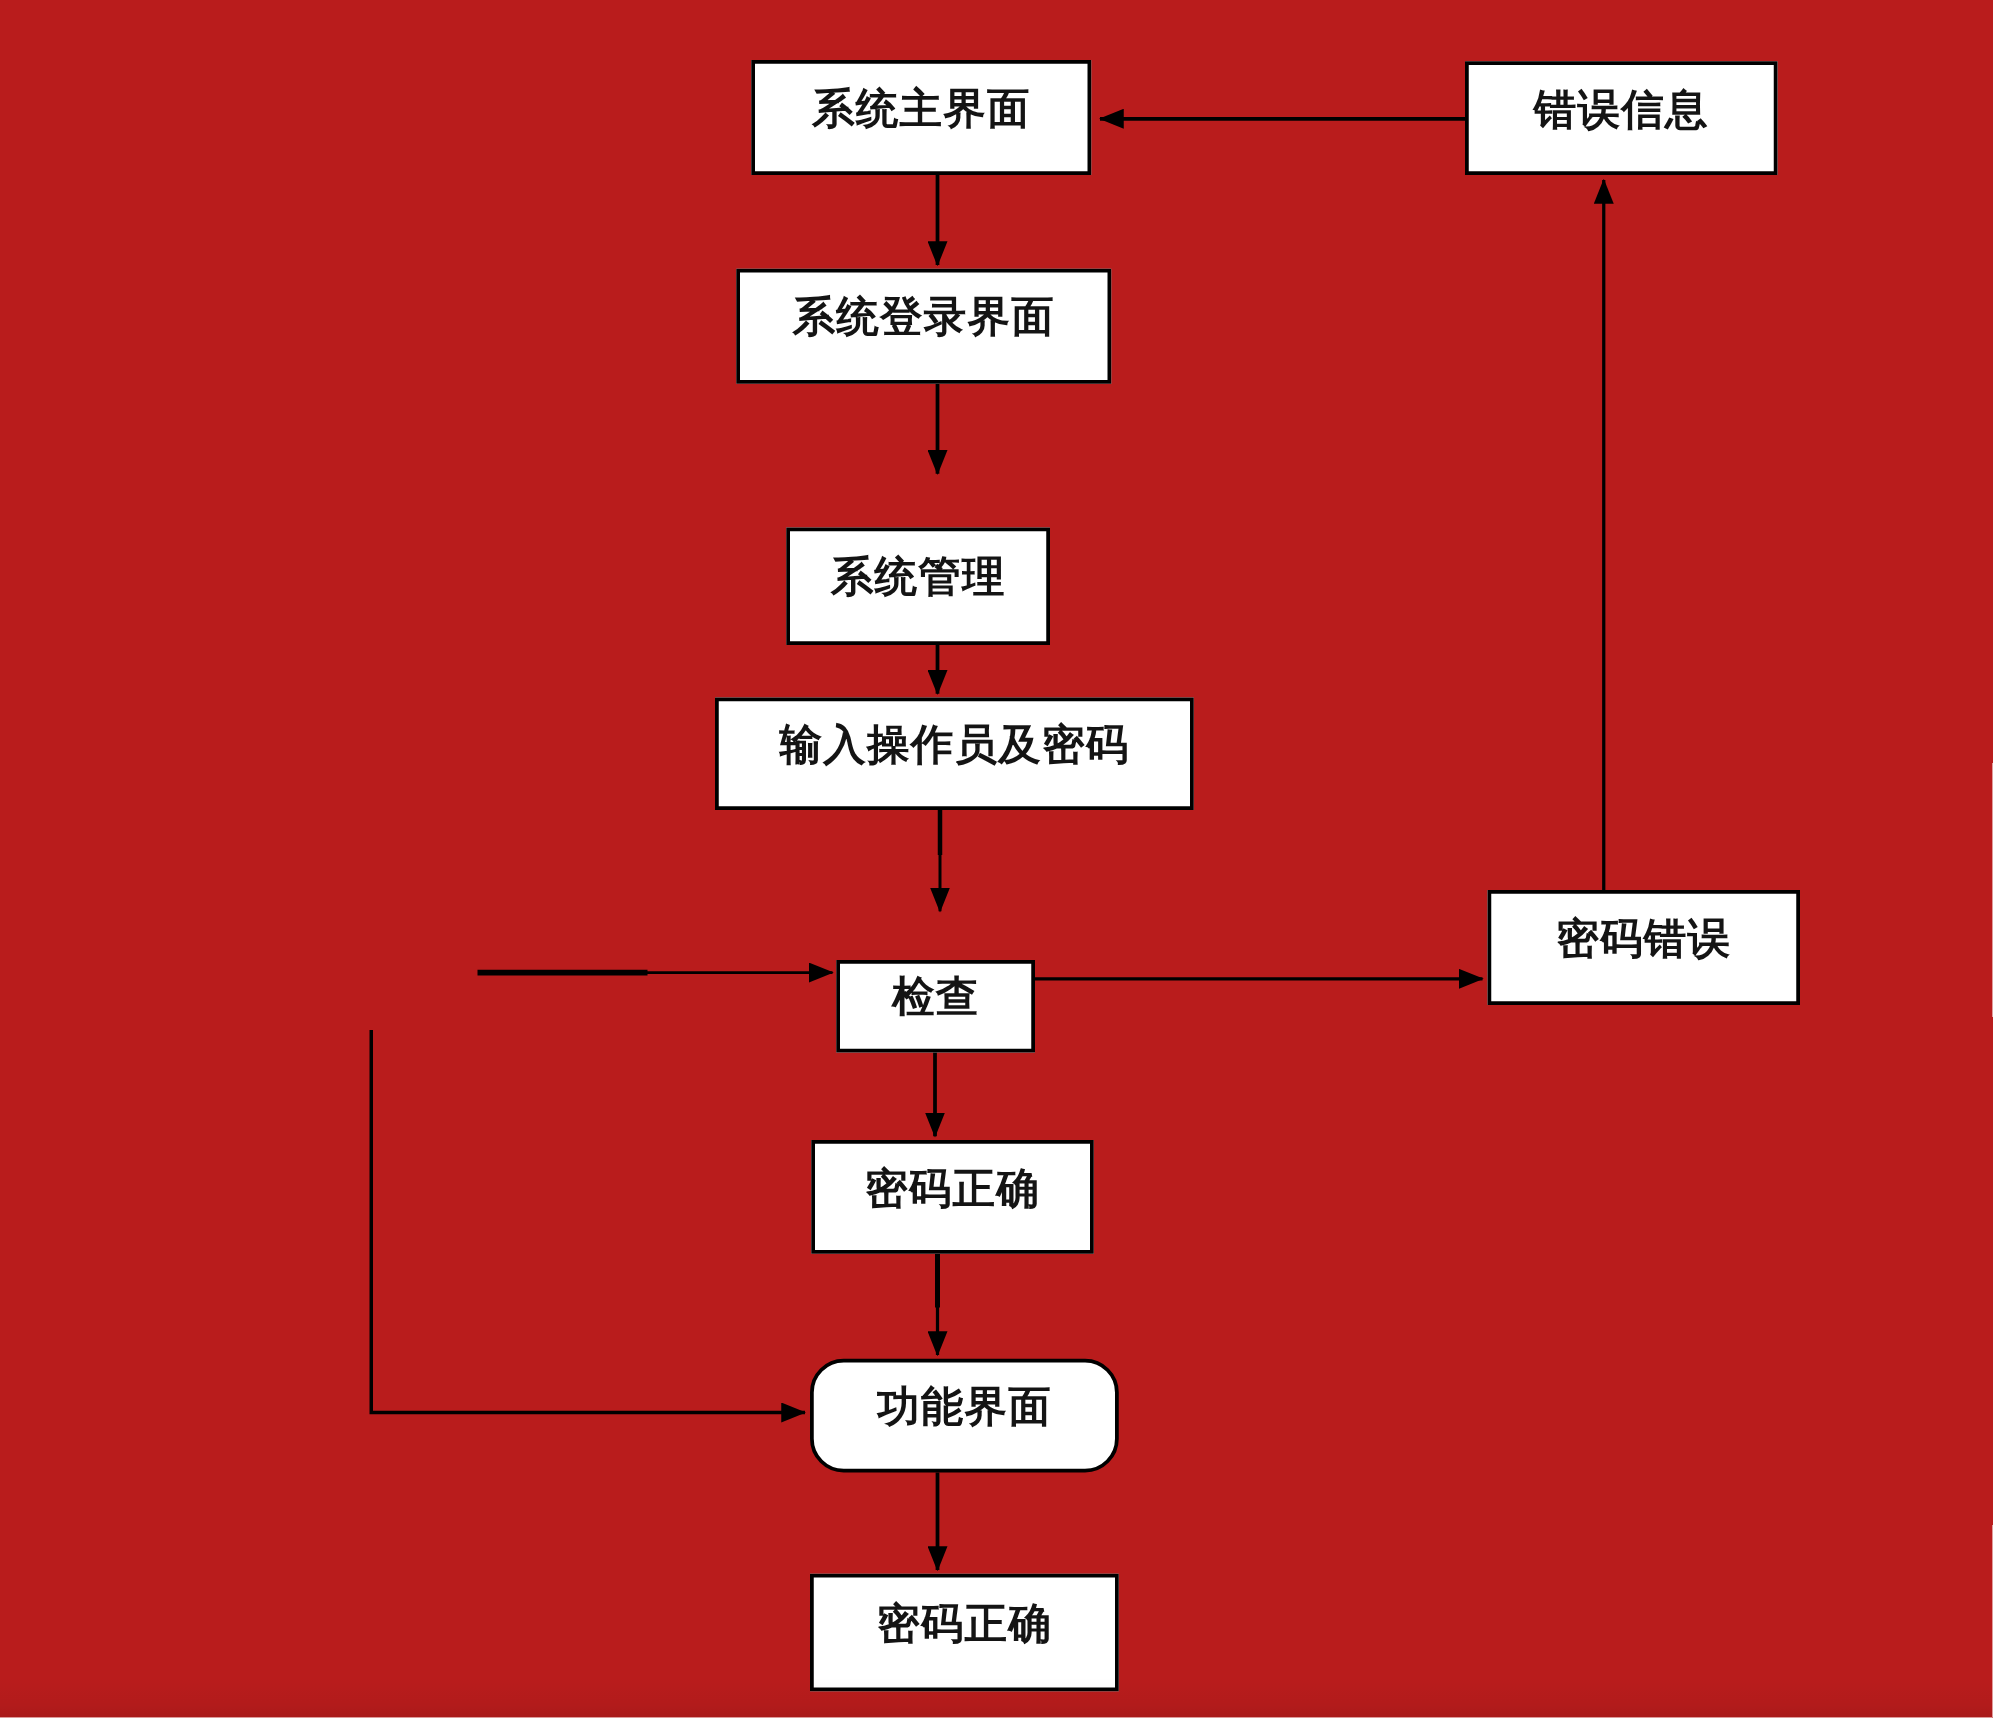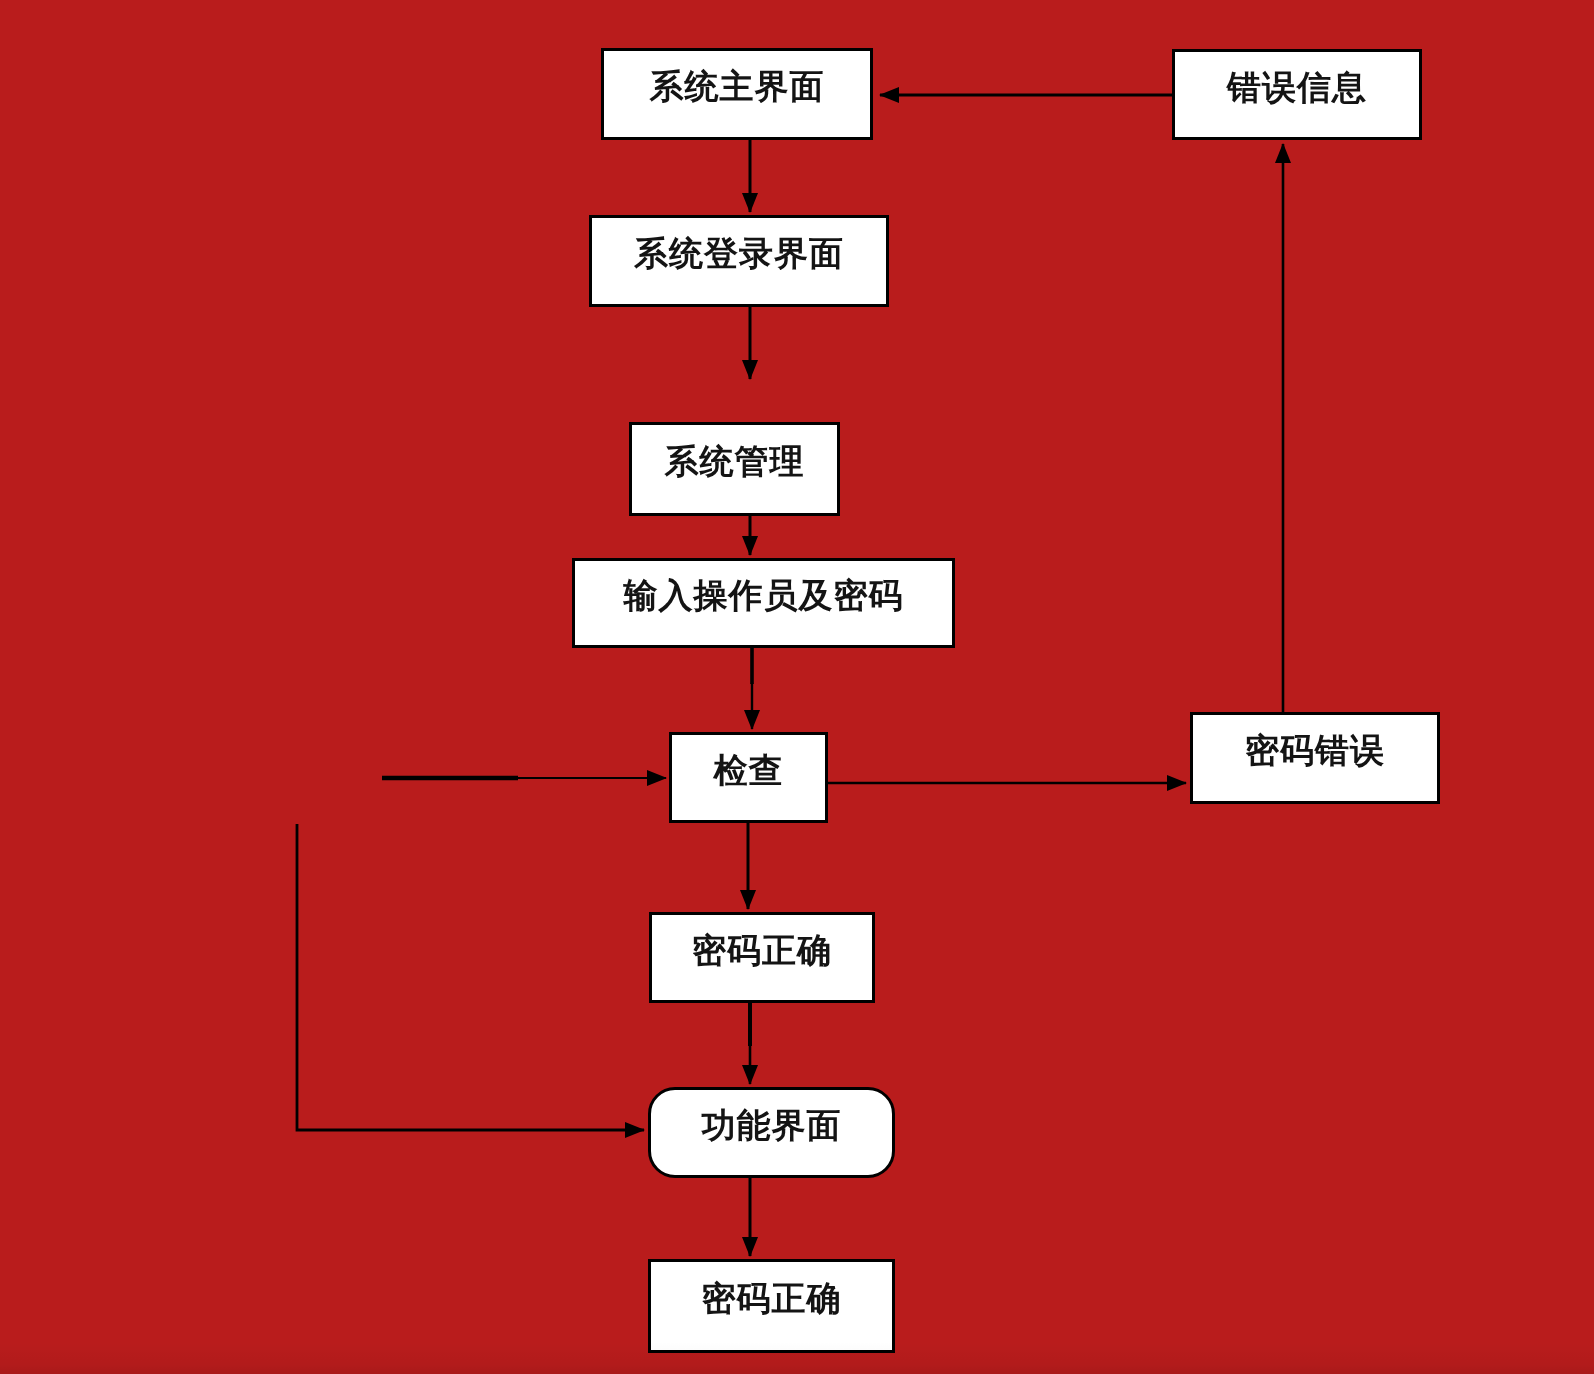--- a/index.html
+++ b/index.html
@@ -92,21 +92,21 @@
       </div>
       <div class="node" style="left: 589px; top: 215px; width: 300px; height: 92px;">
         <span class="label">系统登录界面</span>
       </div>
       <div class="node" style="left: 629px; top: 382px; width: 211px; height: 94px; margin-top: 40px;">
         <span class="label">系统管理</span>
       </div>
       <div class="node" style="left: 572px; top: 558px; width: 383px; height: 90px;">
         <span class="label">输入操作员及密码</span>
       </div>
-      <div class="node" style="left: 669px; top: 732px; width: 159px; height: 91px;">
+      <div class="node" style="left: 669px; top: 768px; width: 159px; height: 74px;">
         <span class="label">检查</span>
       </div>
       <div class="node" style="left: 1190px; top: 712px; width: 250px; height: 92px;">
         <span class="label">密码错误</span>
       </div>
       <div class="node" style="left: 649px; top: 912px; width: 226px; height: 91px;">
         <span class="label">密码正确</span>
       </div>
       <div class="node" style="left: 648px; top: 1087px; width: 247px; height: 91px; border-radius: 27px;">
         <span class="label">功能界面</span>

